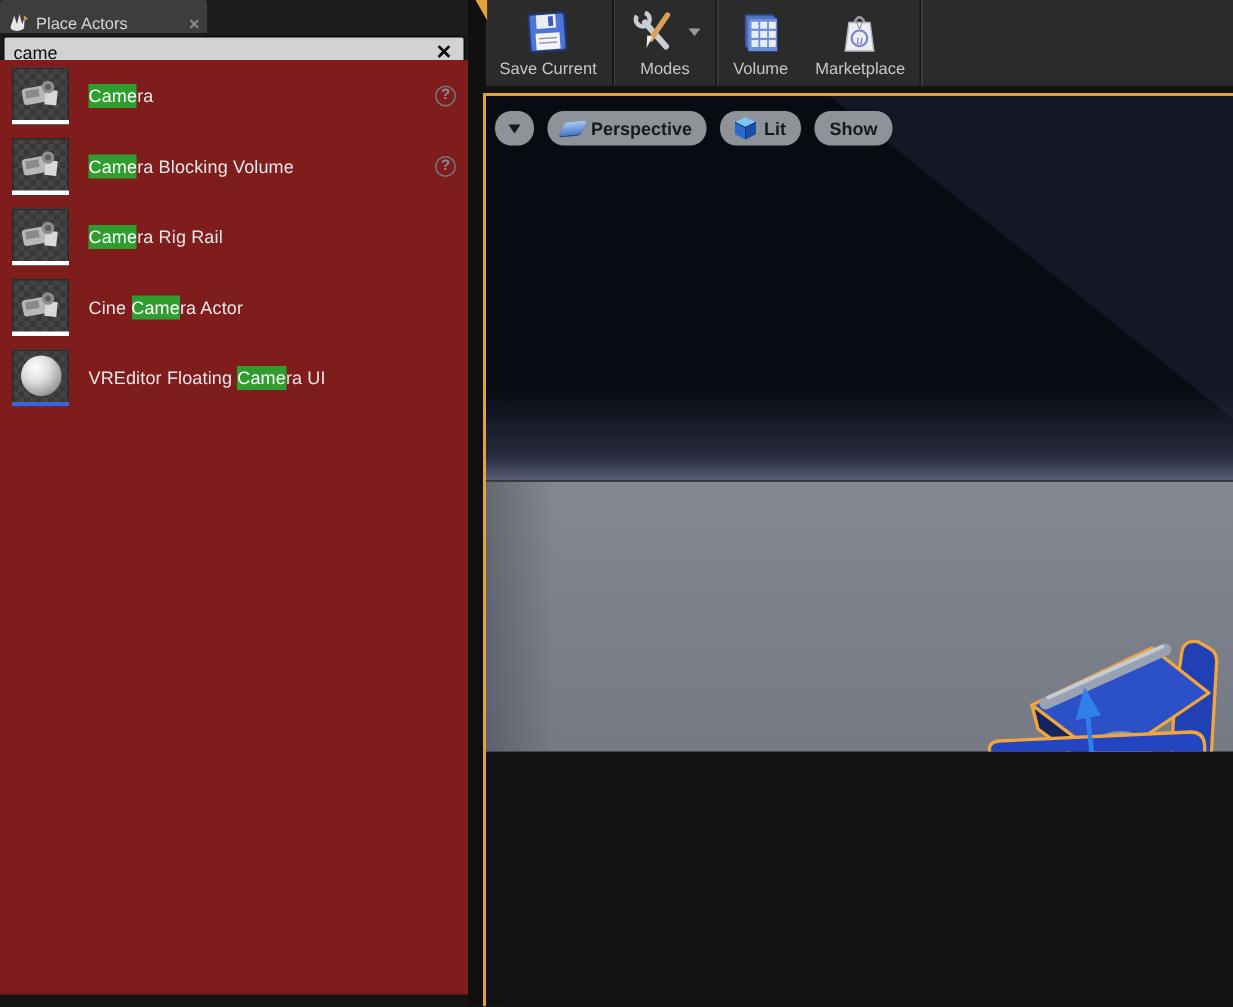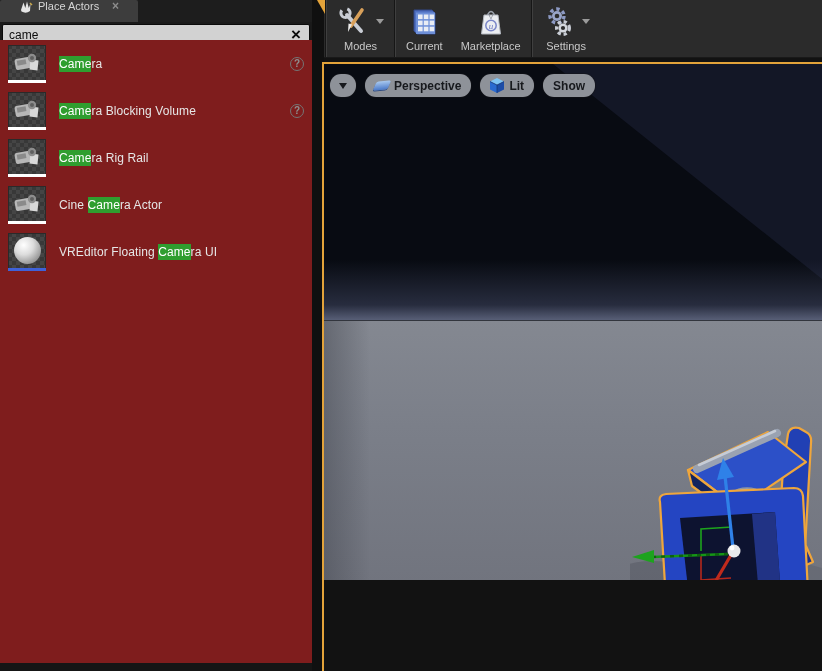--- a/index.html
+++ b/index.html
@@ -8,21 +8,21 @@
   #screen {
     position:relative; width:822px; height:671px; overflow:hidden;
     background:#121212;
   }
 
   
   #left-panel { position:absolute; left:0; top:0; width:312px; height:671px; background:#151515; }
   #tabbar { position:absolute; left:0; top:0; width:100%; height:22px; background:#1d1d1d; }
   #tab-place-actors {
     position:absolute; left:0; top:0; width:138px; height:22px; background:#3d3d3d;
-    border-radius:2px 2px 0 0; display:flex; align-items:flex-start; padding:0 19px; cursor:pointer;
+    border-radius:2px 2px 0 0; display:flex; align-items:flex-end; padding:0 5px; cursor:pointer;
   }
   #tab-place-actors .tab-label { color:#d6d6d6; font-size:11px; margin-left:5px; white-space:nowrap; }
   #tab-place-actors .tab-close { margin-left:auto; color:#8d8d8d; font-size:12px; font-weight:bold; line-height:1; }
   #search-row { position:absolute; left:0; top:22px; width:100%; height:26px; background:#1a1a1a; }
   #search-input {
     position:absolute; left:2px; top:2px; width:308px; height:21px;
     background:#d2d2d2; border:1px solid #0b0b0b; border-radius:2px;
     font-family:"Liberation Sans",sans-serif; font-size:12px; color:#0d0d0d; padding:0 24px 0 6px; outline:none;
   }
   #search-clear {
@@ -65,21 +65,21 @@
     display:flex; align-items:stretch; border-bottom:1px solid #191919; }
   .tb-item { position:relative; display:flex; flex-direction:column; align-items:center; justify-content:flex-start;
     padding:3px 9px 0 9px; cursor:pointer; }
   .tb-iconrow { height:37px; display:flex; align-items:center; }
   .tb-label { font-size:11px; color:#c7c7c7; white-space:nowrap; margin-top:0px; }
   .tb-caret { width:0; height:0; border-left:4px solid transparent; border-right:4px solid transparent;
     border-top:5px solid #9b9b9b; margin-left:5px; }
   .tb-sep { width:2px; margin:0 1px; background:linear-gradient(90deg,#161616 50%,#3f3f3f 50%); }
 
   
-  #viewport { position:absolute; left:324px; top:64px; width:498px; height:516px; overflow:hidden; background:#090c13; cursor:crosshair; }
+  #viewport { position:absolute; left:324px; top:64px; width:498px; height:437px; overflow:hidden; background:#090c13; cursor:crosshair; }
   #sky { position:absolute; left:0; top:0; width:100%; height:256px; background:#080b12; }
   #sky .wall-light { position:absolute; inset:0; background:#131726; clip-path:polygon(46% 0,100% 0,100% 84%); }
   #sky .sky-band { position:absolute; left:0; right:0; bottom:0; height:60px;
     background:linear-gradient(180deg, rgba(56,62,86,0) 0%, rgba(56,62,86,0.65) 75%, rgba(92,99,124,0.95) 100%); }
   #floor { position:absolute; left:0; top:256px; width:100%; height:351px;
     background:linear-gradient(180deg,#848891 0%,#7b7f89 30%,#71747e 75%,#6c6f79 100%);
     border-top:1px solid #32353d; }
   #floor .floor-left-shade { position:absolute; left:0; top:0; bottom:0; width:46px;
     background:linear-gradient(90deg, rgba(70,73,82,0.5), rgba(70,73,82,0)); }
 
@@ -199,20 +199,33 @@
     </div>
       </div>
   </div>
 
   <div id="dock-gap"></div>
   <div id="vp-border-cap"></div>
   <div id="vp-border-left"></div>
   <div id="vp-border-top"></div>
 
   <div id="toolbar">
+    <div class="tb-item">
+      <div class="tb-iconrow">
+        <svg width="32" height="32" viewBox="0 0 32 32" style="transform:rotate(-4deg)">
+          <rect x="4" y="3" width="24" height="25" rx="2" fill="#4d74d8" stroke="#22376e" stroke-width="1.4"></rect>
+          <rect x="9" y="3.8" width="13" height="9" fill="#e9edf5"></rect>
+          <rect x="17" y="5" width="3.2" height="6.5" fill="#3b5cb0"></rect>
+          <rect x="8" y="16" width="16" height="11" fill="#f2f4f8"></rect>
+          <line x1="10" y1="19.5" x2="22" y2="19.5" stroke="#99a" stroke-width="1"></line>
+          <line x1="10" y1="22.5" x2="22" y2="22.5" stroke="#99a" stroke-width="1"></line>
+        </svg>
+      </div>
+      <div class="tb-label">Save Current</div>
+    </div>
 
 
     <div class="tb-sep"></div>
 
     <div class="tb-item">
       <div class="tb-iconrow">
         <svg width="34" height="34" viewBox="0 0 34 34">
           <circle cx="8.5" cy="8" r="4.6" fill="none" stroke="#c9cdd5" stroke-width="3" stroke-dasharray="17 6"></circle>
           <line x1="10" y1="10" x2="24" y2="26" stroke="#c9cdd5" stroke-width="4" stroke-linecap="round"></line>
           <line x1="25" y1="5" x2="14" y2="21" stroke="#d8a05a" stroke-width="3.6" stroke-linecap="round"></line>
@@ -236,52 +249,38 @@
               <rect x="21.6" y="8.5" width="4.6" height="4.6"></rect>
             <rect x="10" y="14.6" width="4.6" height="4.6"></rect>
               <rect x="15.8" y="14.6" width="4.6" height="4.6"></rect>
               <rect x="21.6" y="14.6" width="4.6" height="4.6"></rect>
             <rect x="10" y="20.7" width="4.6" height="4.6"></rect>
               <rect x="15.8" y="20.7" width="4.6" height="4.6"></rect>
               <rect x="21.6" y="20.7" width="4.6" height="4.6"></rect>
           </g>
         </svg>
       </div>
-      <div class="tb-label">Current</div>
+      <div class="tb-label">Volume</div>
     </div>
 
     <div class="tb-item">
       <div class="tb-iconrow">
         <svg width="32" height="32" viewBox="0 0 32 32">
           <polygon points="9,9 23,9 25.5,28 6.5,28" fill="#eceef2" stroke="#b4b8c0" stroke-width="1"></polygon>
           <path d="M12.5 9 q3.5 -7 7 0" fill="none" stroke="#9aa0aa" stroke-width="1.6"></path>
           <circle cx="16" cy="19.5" r="5.2" fill="none" stroke="#7a86c8" stroke-width="1.5"></circle>
           <text x="16" y="23" font-size="9" fill="#6a76c0" text-anchor="middle" font-family="Liberation Serif, serif" font-style="italic">u</text>
           <text x="16" y="13" font-size="8" fill="#8a8f9a" text-anchor="middle" font-family="Liberation Sans, sans-serif">V</text>
         </svg>
       </div>
       <div class="tb-label">Marketplace</div>
     </div>
 
     <div class="tb-sep"></div>
 
-    <div class="tb-item">
-      <div class="tb-iconrow">
-        <svg width="34" height="34" viewBox="0 0 34 34">
-          <circle cx="14" cy="11" r="7" fill="none" stroke="#8d9ac4" stroke-width="3.4" stroke-dasharray="3.4 3"></circle>
-          <circle cx="14" cy="11" r="5" fill="#98a4c8"></circle>
-          <circle cx="14" cy="11" r="2.3" fill="#2b2b2b"></circle>
-          <circle cx="20" cy="23" r="6.4" fill="none" stroke="#c9cdd5" stroke-width="3.2" stroke-dasharray="3.2 2.8"></circle>
-          <circle cx="20" cy="23" r="4.6" fill="#d4d8de"></circle>
-          <circle cx="20" cy="23" r="2.1" fill="#2b2b2b"></circle>
-        </svg>
-        <span class="tb-caret"></span>
-      </div>
-      <div class="tb-label">Settings</div>
-    </div>
   </div>
 
   <div id="viewport">
     <div id="sky">
       <div class="wall-light"></div>
       <div class="sky-band"></div>
     </div>
     <div id="floor">
       <div class="floor-left-shade"></div>
     </div>

